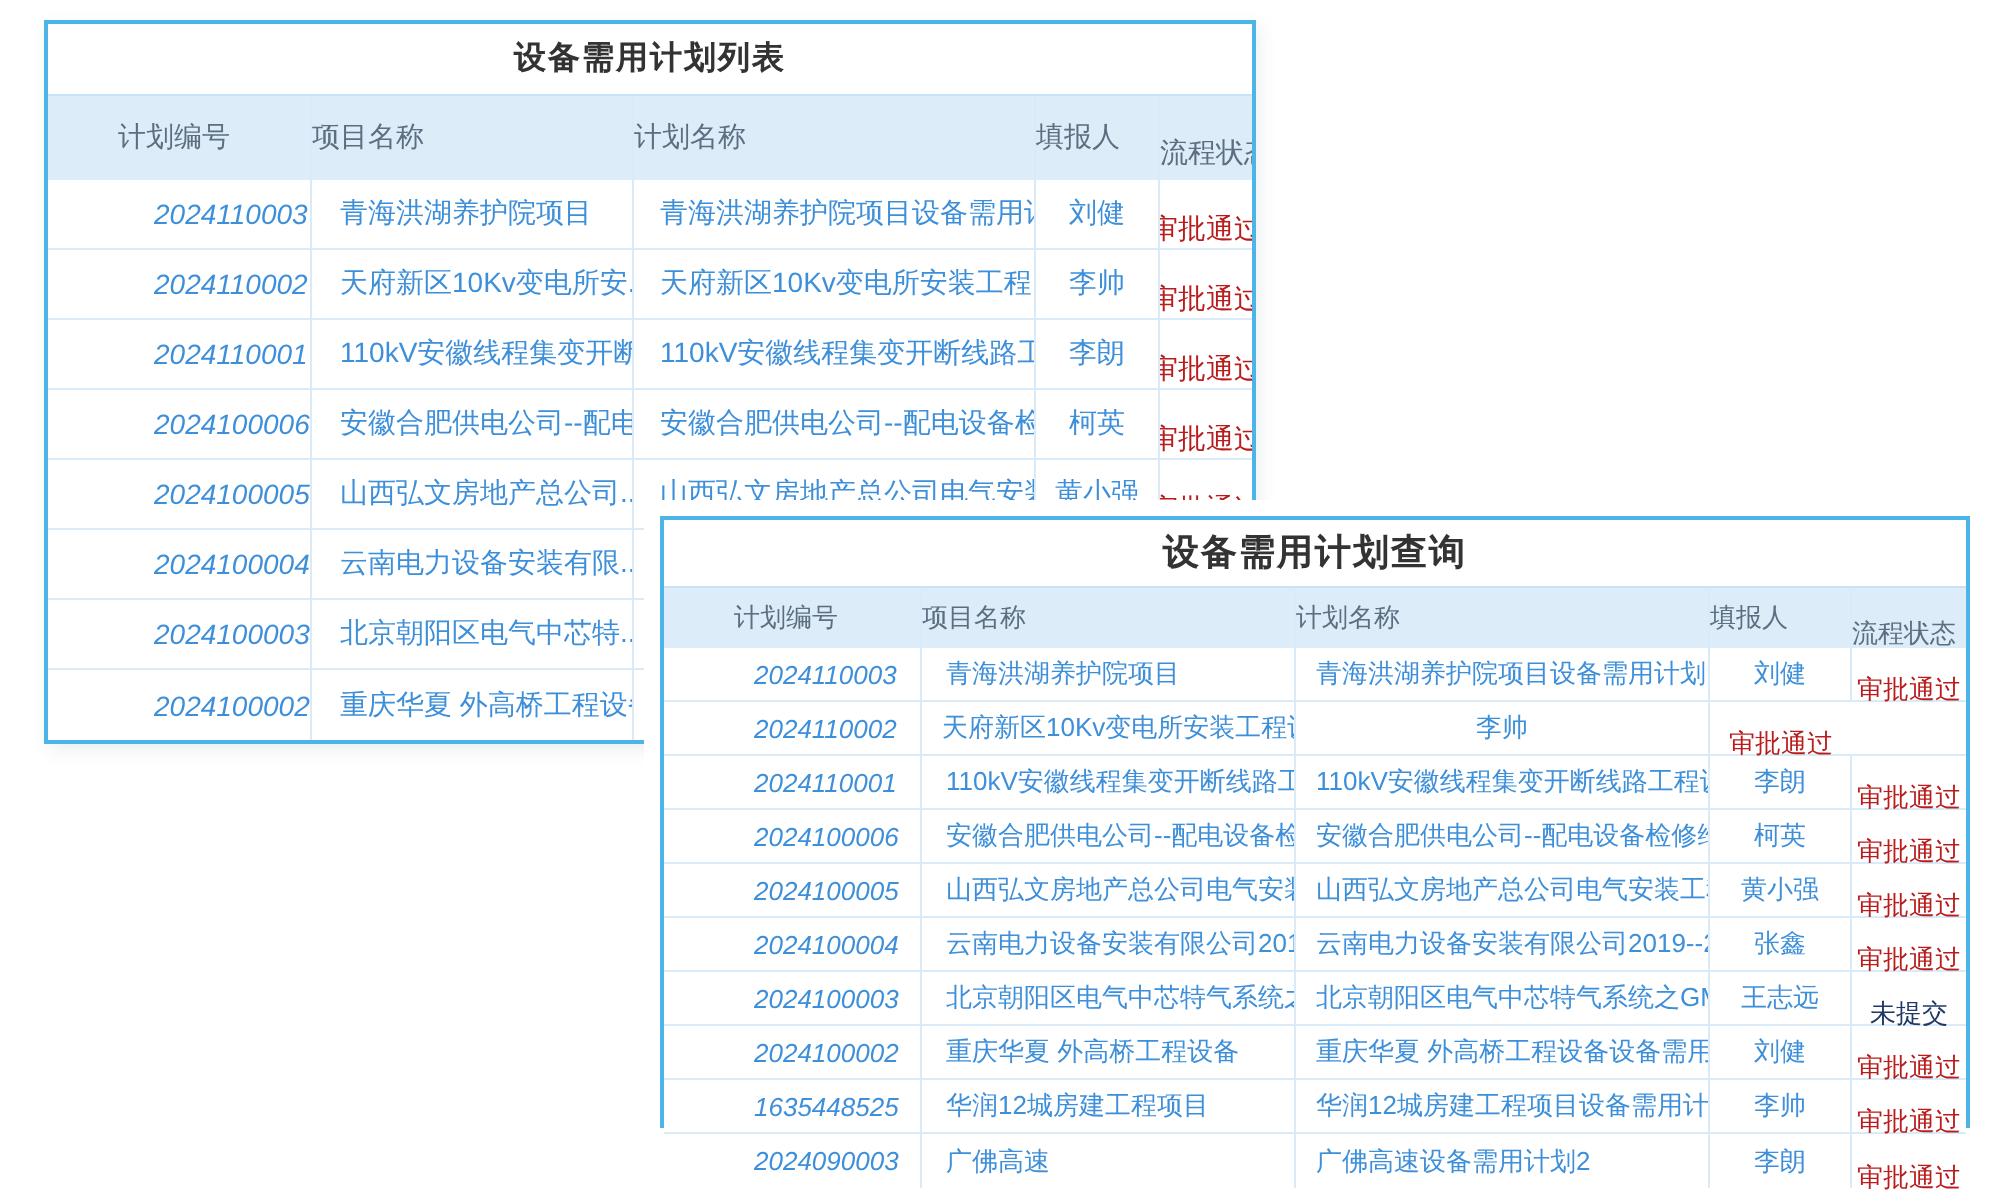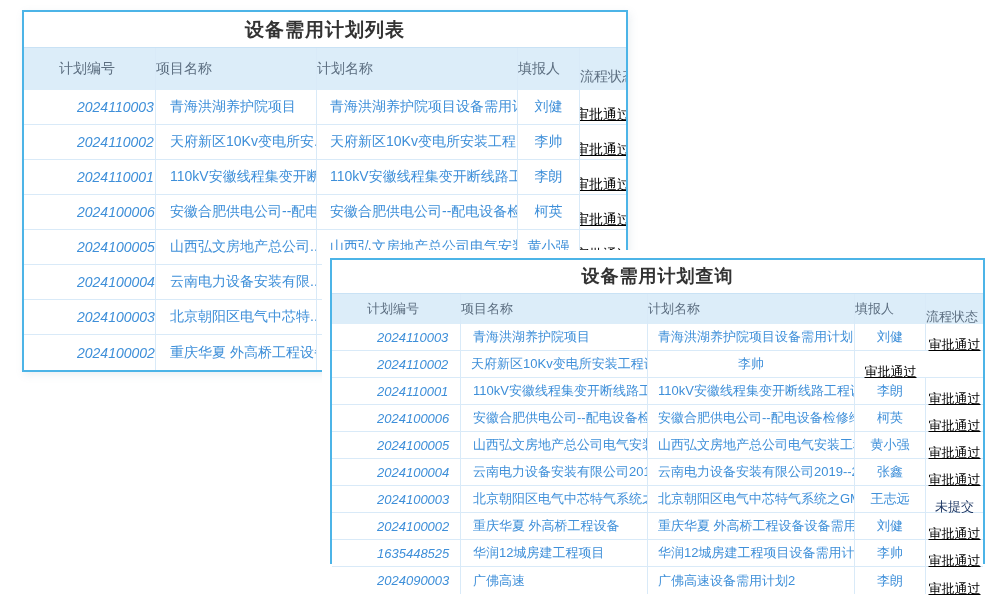--- a/index.html
+++ b/index.html
@@ -9,21 +9,21 @@
 
   .panel { position:absolute; background:#ffffff; border:2px solid #4cb4e7; }
   .panel-list  { left:22px;  top:10px;  width:606px; height:362px;
                  box-shadow:2px 3px 8px rgba(120,150,170,0.15); }
   .panel-query { left:330px; top:258px; width:655px; height:306px;
                  box-shadow:0 0 0 8px #ffffff; }
 
   .panel-title { text-align:center; font-weight:bold; color:#333333;
                  letter-spacing:1px; background:#ffffff;
                  border-bottom:1px solid #c9e2f5; }
-  .panel-list  .panel-title { height:36px; line-height:35px; font-size:19px; }
+  .panel-list  .panel-title { height:36px; line-height:35px; font-size:16px; }
   .panel-query .panel-title { height:34px; line-height:33px; font-size:18px; }
 
   .grid-row { display:grid; align-items:center;padding-left:35px; }
   .list-grid  { grid-template-columns:97px 161px 201px 62px 1fr; }
   .query-grid { grid-template-columns:94px 187px 207px 71px 1fr; }
 
   .header-row { background:#dcedf9; color:#5c6e80; }
   .panel-list  .header-row { height:42px; font-size:14px; }
   .panel-query .header-row { height:30px; font-size:13px; }
   .header-row .cell { text-align:center; overflow:hidden; white-space:nowrap; }
@@ -38,21 +38,21 @@
   .rows .body-row:last-child { border-bottom:none; }
 
   .c-id      { padding-left:18px;font-style:italic; }
   .panel-query .c-id { padding-left:10px; }
   .c-project { padding-left:14px; }
   .panel-query .c-project { padding-left:12px; }
   .c-plan    { padding-left:13px; }
   .panel-query .c-plan { padding-left:10px; }
   .c-reporter, .c-status { justify-content:center; padding:0; }
 
-  .c-status.approved    { color:#000000; text-decoration:underline; cursor:pointer; }
+  .c-status.approved    { color:#b91c1c; cursor:pointer; }
   .c-status.unsubmitted { color:#1f3864; text-decoration:none; }
 </style>
 </head>
 <body>
 
 <div class="canvas">
 
   <section class="panel panel-list">
     <div class="panel-title">设备需用计划列表</div>
     <div class="grid-row list-grid header-row">

